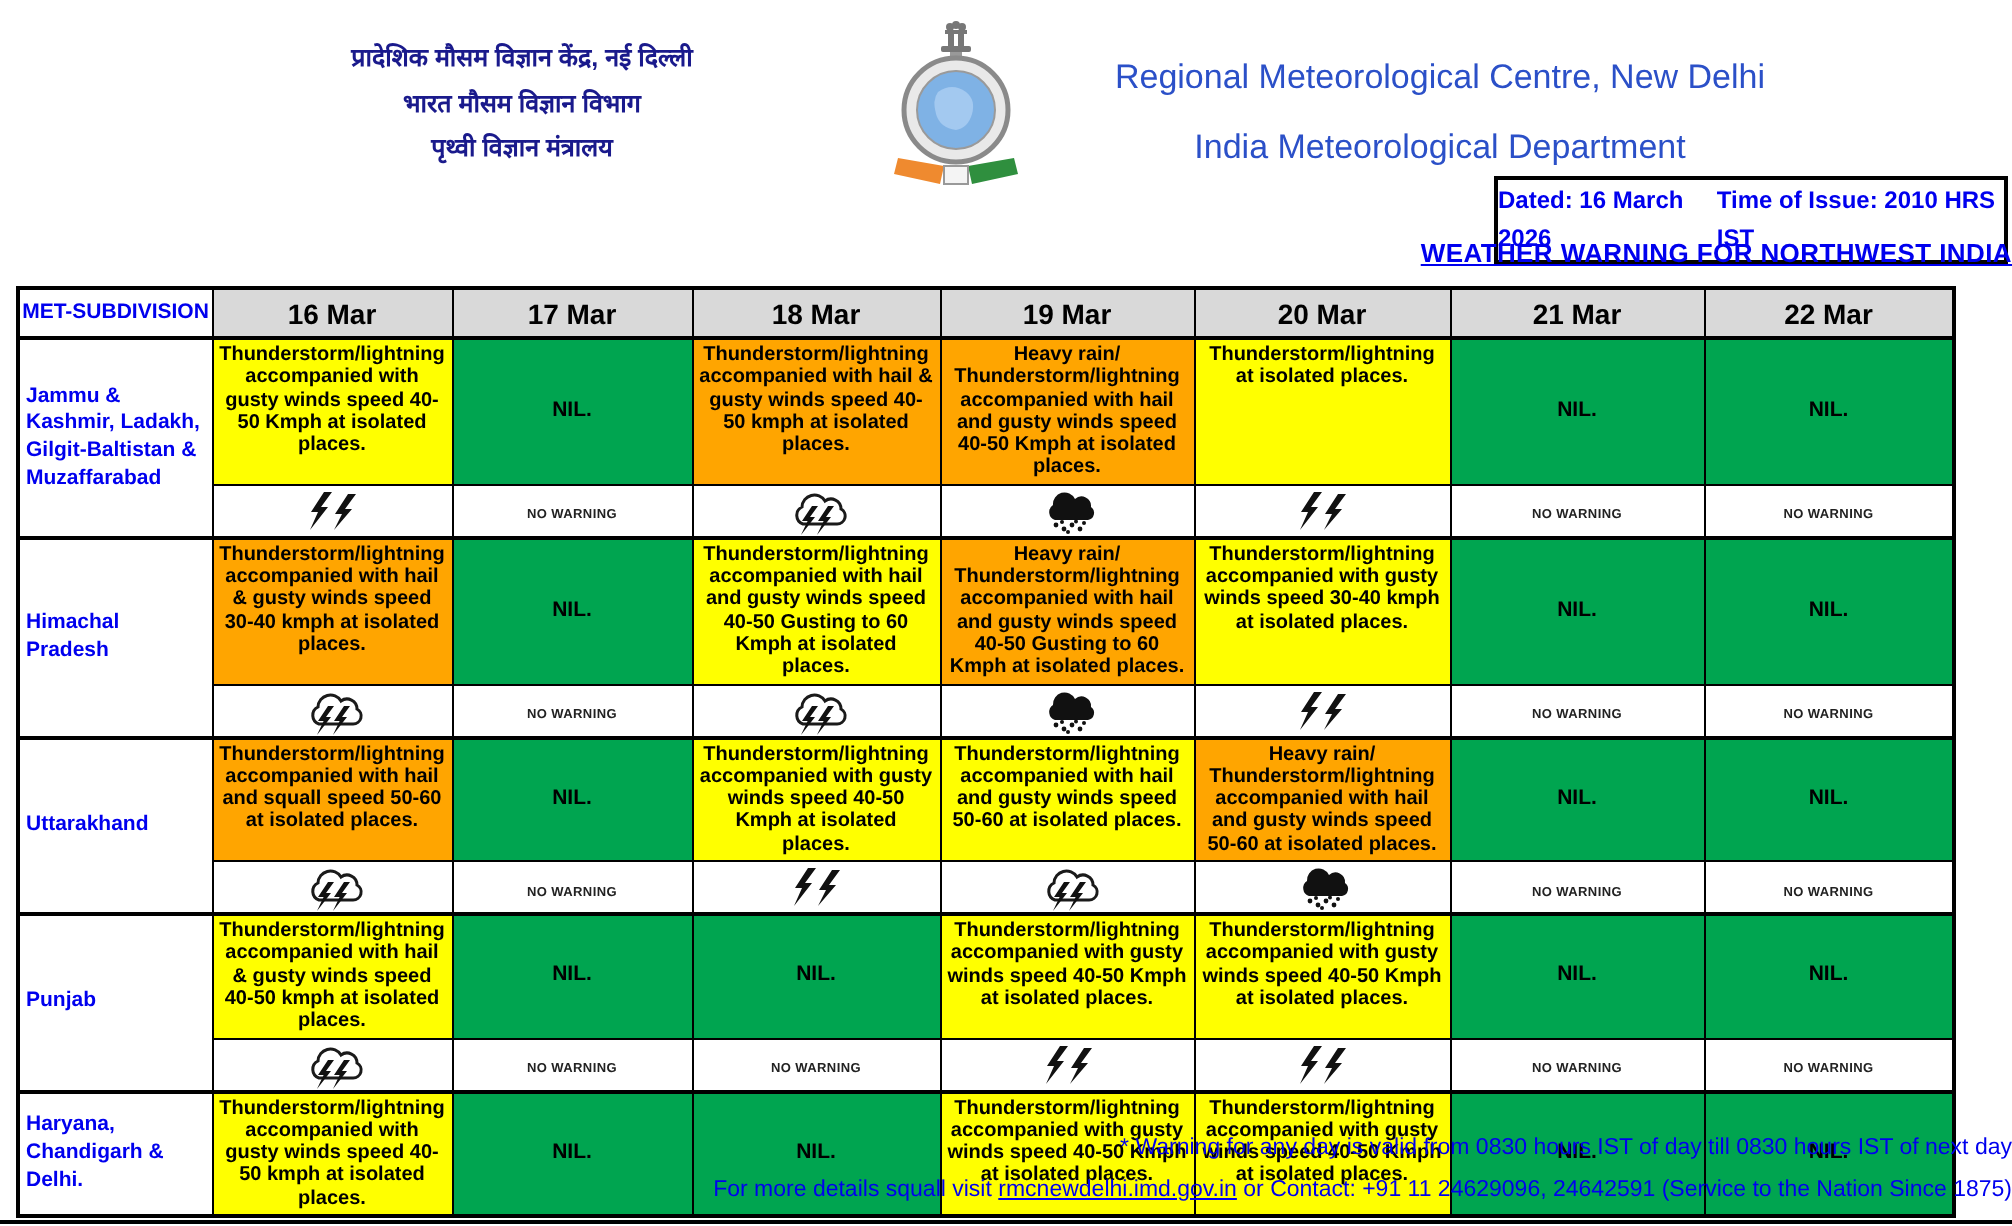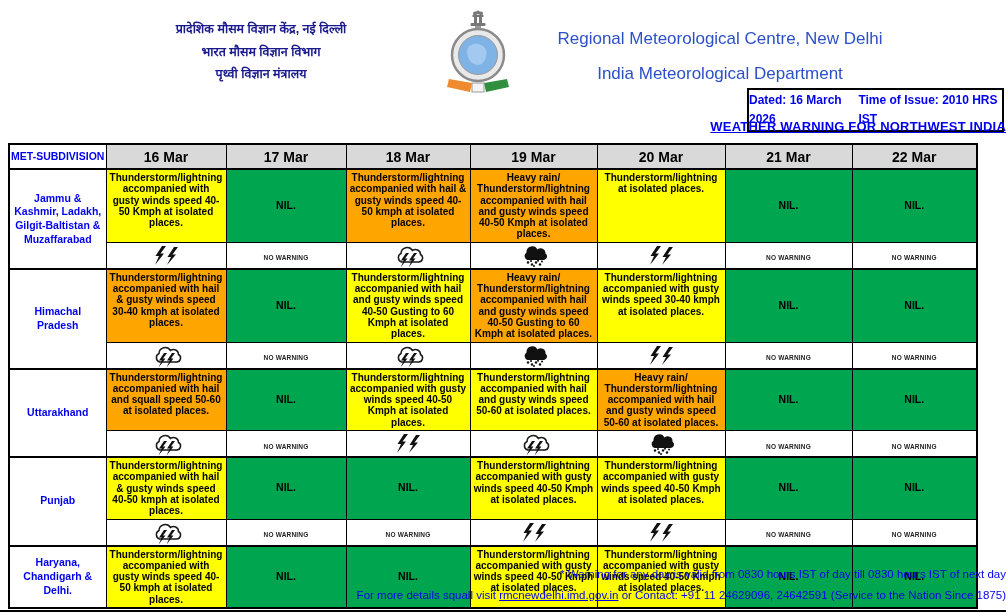--- a/index.html
+++ b/index.html
@@ -17,21 +17,21 @@
   .issue{position:absolute;top:88px;left:747px;width:257px;height:44px;border:2px solid #000;
          display:flex;flex-direction:row;justify-content:center;align-items:center;
          color:var(--blue);font-weight:bold;font-size:12px;line-height:1.55}
   .title{position:absolute;top:119px;left:0;width:100%;text-align:right;color:var(--blue);
          font-weight:bold;font-size:13px;text-decoration:underline;letter-spacing:.2px}
   .twrap{position:absolute;top:143px;left:8px}
   table{border-collapse:collapse;table-layout:fixed;width:968px;border:2px solid #000}
   th,td{border:1px solid #000;overflow:hidden;padding:0}
   thead th{height:25px;background:var(--gray);font-size:14px;font-weight:bold;color:#000;border-bottom:2px solid #000}
   thead th.met{background:#fff;color:var(--blue);font-size:10.5px;line-height:1.2}
-  td.sub{background:#fff;color:var(--blue);font-weight:bold;font-size:10.5px;text-align:center;
+  td.sub{background:#fff;color:var(--blue);font-weight:bold;font-size:10.5px;text-align:left;
          vertical-align:middle;line-height:1.3;padding:0 3px}
   td.warn{font-size:10px;font-weight:bold;color:#000;text-align:center;vertical-align:top;
           padding:2px 3px;line-height:1.13}
   td.warn.sev-green{vertical-align:middle;font-size:10.5px}
   .sev-yellow{background:var(--yellow)}
   .sev-orange{background:var(--orange)}
   .sev-green{background:var(--green)}
   tr.grp td{border-top:2px solid #000}
   td.icon{height:22px;background:#fff;text-align:center;vertical-align:middle}
   td.icon svg{vertical-align:middle}

